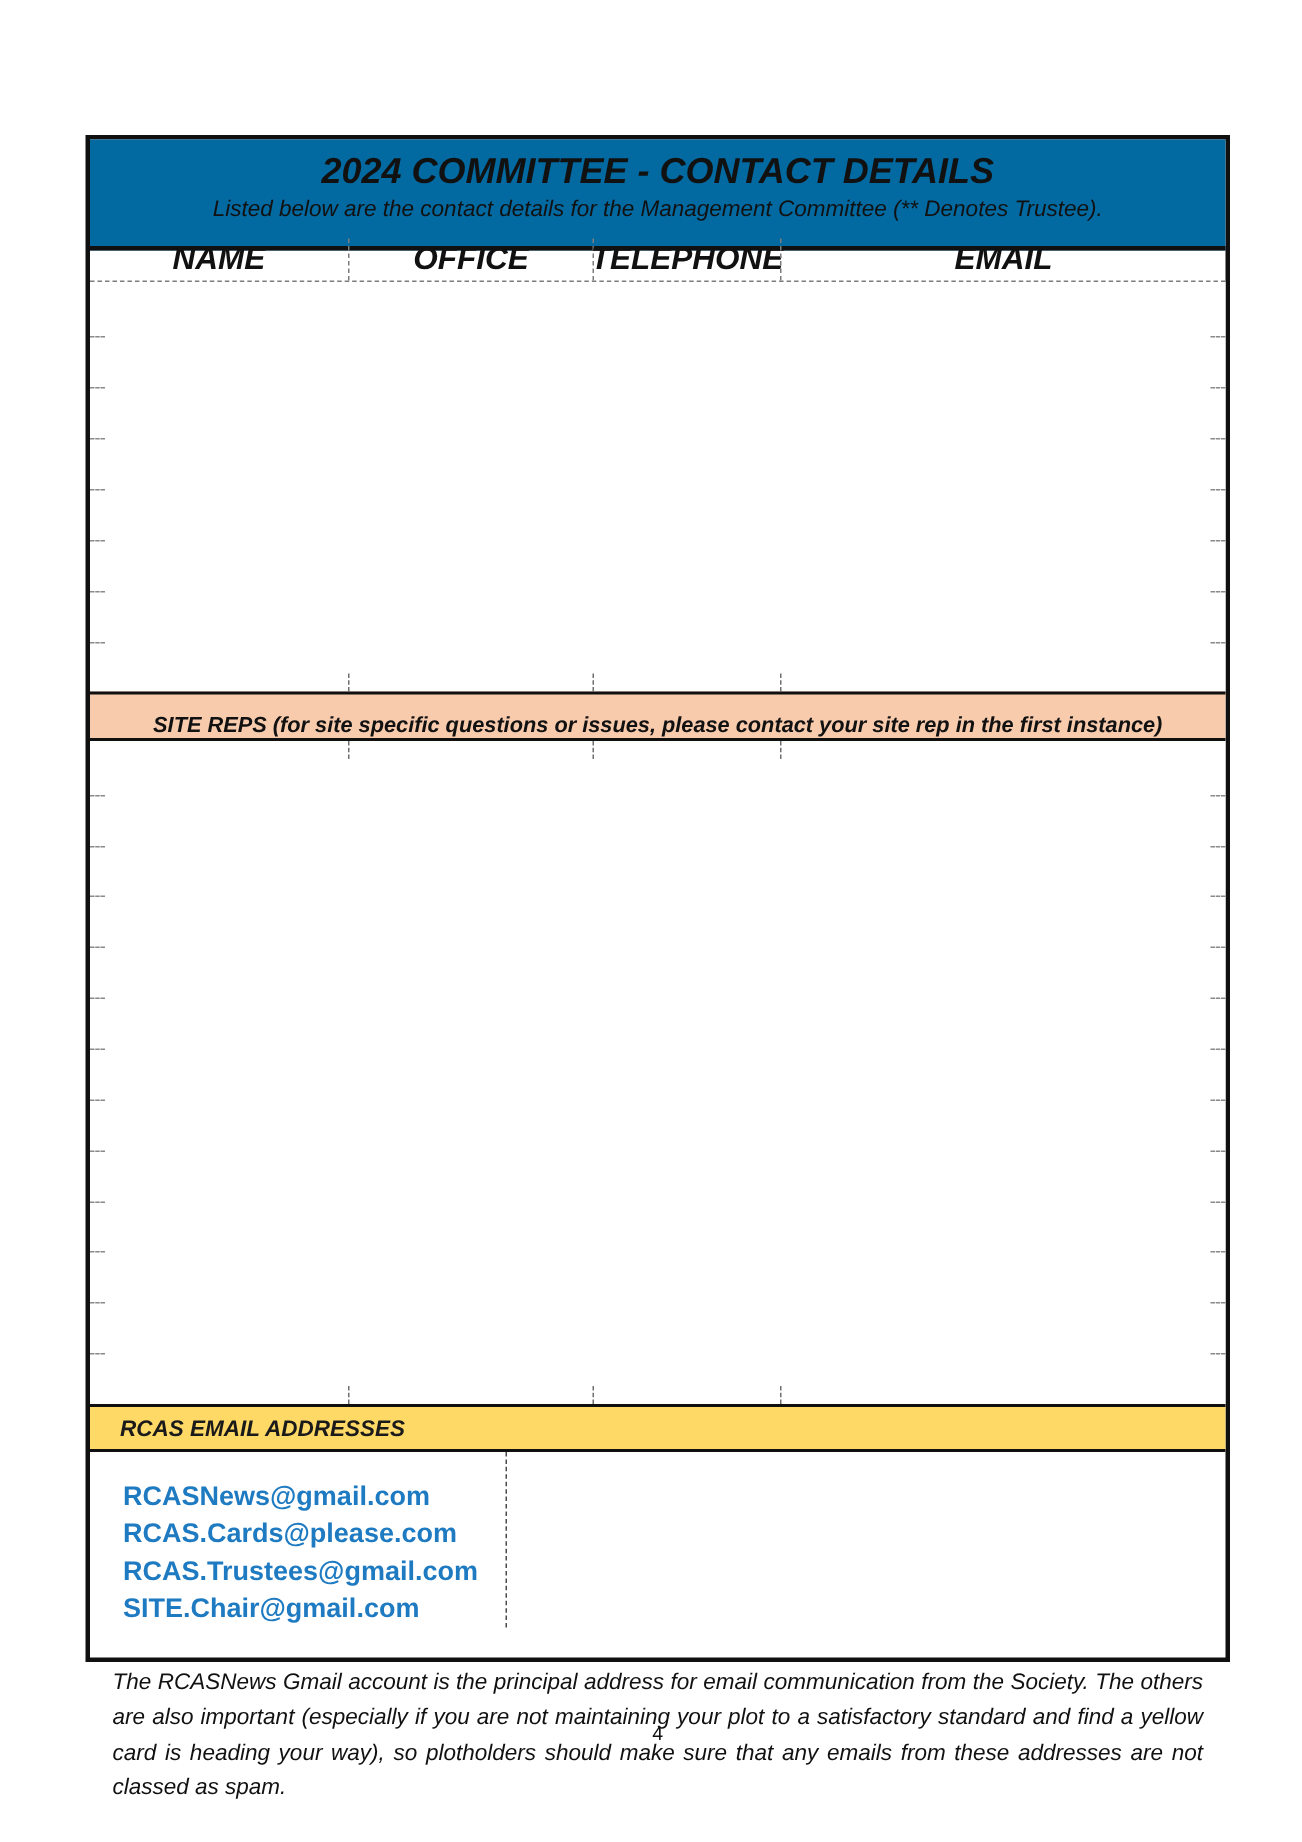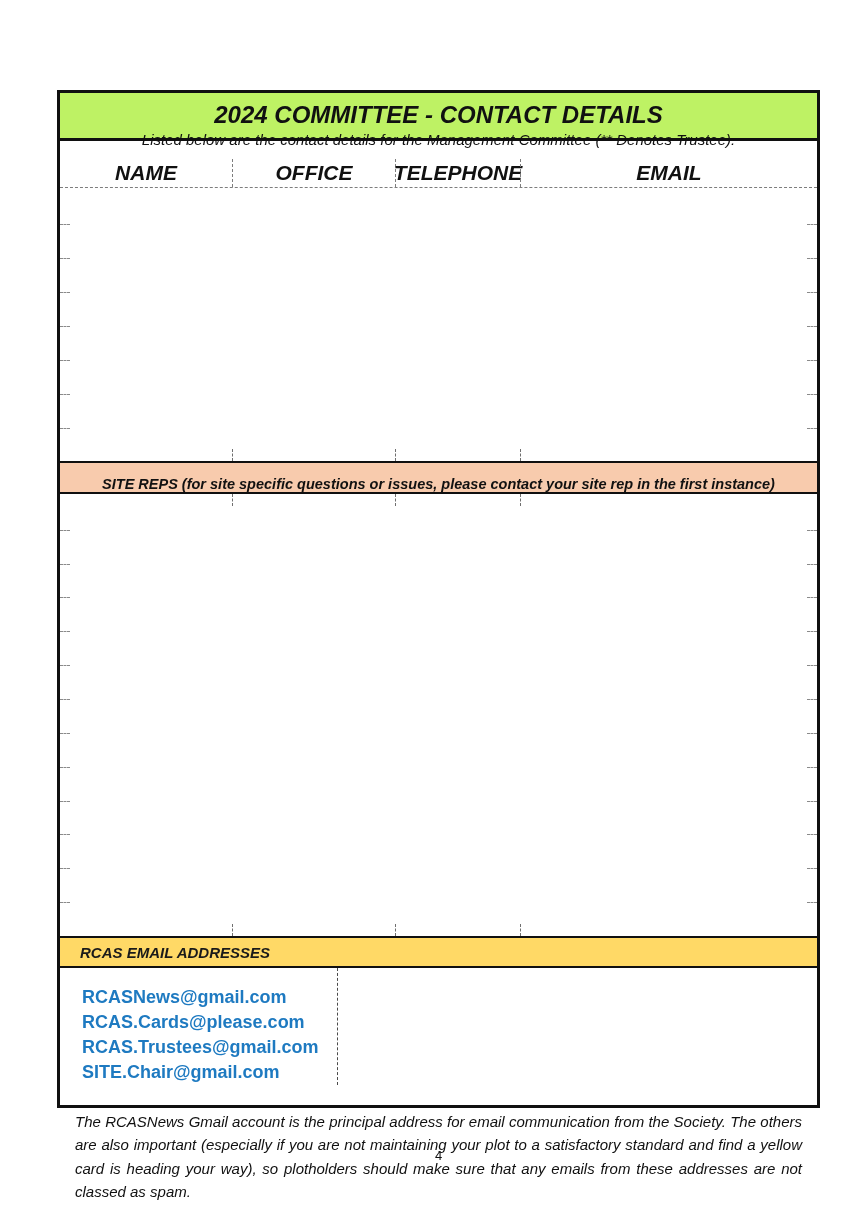--- a/index.html
+++ b/index.html
@@ -13,22 +13,22 @@
   }
   .doc-table{
     position:absolute;left:57px;top:90px;
     width:763px;height:1018px;
     box-sizing:border-box;
     border:3px solid #101010;
     background:#fff;
   }
   .band{position:absolute;left:0;right:0;box-sizing:border-box;}
   .gray-header{
-    top:0;height:48px;
-    background:#bef264;
+    top:0;height:74px;
+    background:#0369a1;
     border-bottom:3px solid #101010;
     text-align:center;
   }
   .doc-title{
     font-size:24px;font-weight:bold;font-style:italic;
     padding-top:8px;letter-spacing:0px;
   }
   .doc-subtitle{
     font-size:15px;font-style:italic;margin-top:2px;
   }

